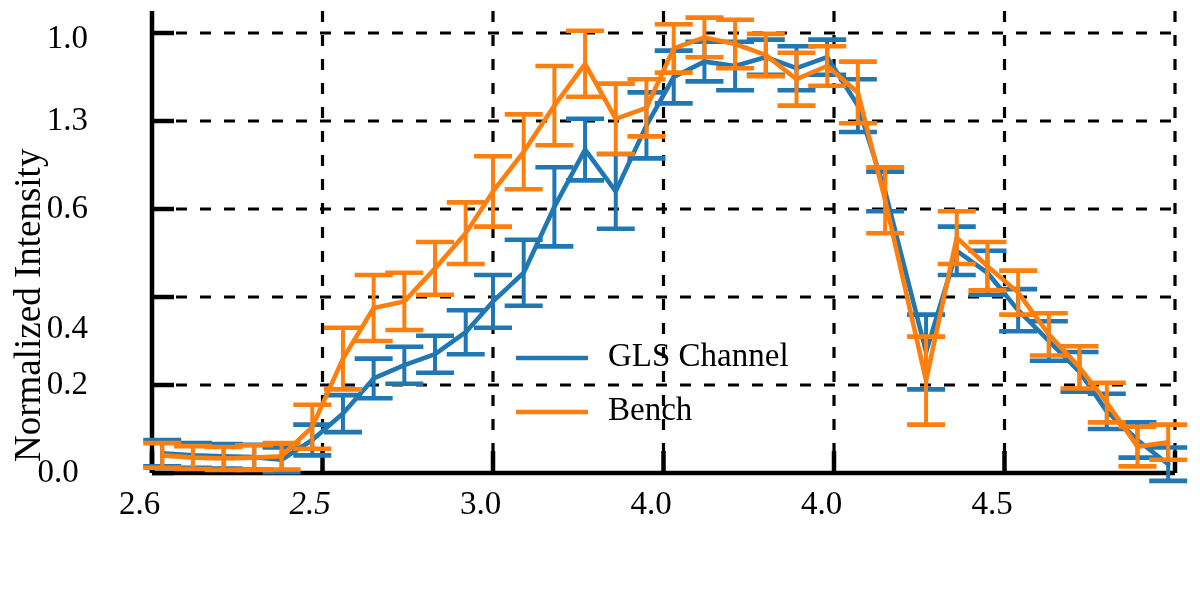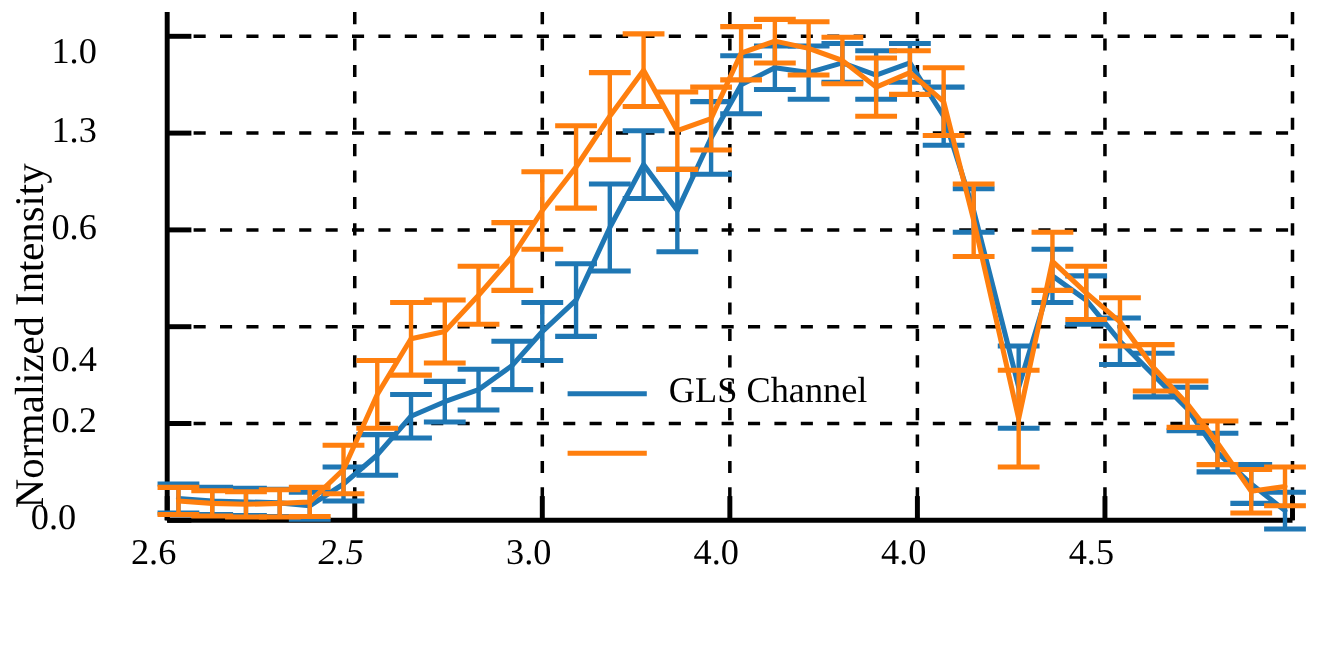--- a/index.html
+++ b/index.html
@@ -272,25 +272,26 @@
   <div id="xtick-host">
       <div class="tick-label" style="left: 119px; top: 487px;">2.6</div>
       <div class="tick-label" style="left: 289.5px; top: 487px; font-style: italic;">2.5</div>
       <div class="tick-label" style="left: 460px; top: 487px;">3.0</div>
       <div class="tick-label" style="left: 630.5px; top: 487px;">4.0</div>
       <div class="tick-label" style="left: 801px; top: 487px;">4.0</div>
       <div class="tick-label" style="left: 971.5px; top: 487px;">4.5</div>
       <div class="tick-label" style="left: 1199px; top: 487px;">5.0</div>
     </div>
   <div id="ytick-host">
-      <div class="tick-label" style="left: 28px; top: 455px; text-align: left; width: 60px;">0.0</div>
+      <div class="tick-label" style="left: 28px; top: 455px; text-align: center; width: 60px;">0.0</div>
       <div class="tick-label" style="left: 28px; top: 367px; text-align: right; width: 60px;">0.2</div>
       <div class="tick-label" style="left: 28px; top: 279px; text-align: right; width: 60px; margin-top: 32px;">0.4</div>
       <div class="tick-label" style="left: 28px; top: 191px; text-align: right; width: 60px;">0.6</div>
       <div class="tick-label" style="left: 28px; top: 103px; text-align: right; width: 60px;">1.3</div>
-      <div class="tick-label" style="left: 28px; top: 31px; text-align: right; width: 60px;">1.0</div>
+      <div class="tick-label" style="left: 28px; top: 21px; text-align: right; width: 60px;">1.0</div>
     </div>
 
   <div class="ylab" id="ylabel-el" style="left: 6px; top: 462px;">Normalized Intensity</div>
 
   <div class="legend-text" id="legend-label-0" style="left: 608px; top: 337px;">GLS Channel</div>
+  <div class="legend-text" id="legend-label-1" style="left: 608px; top: 391px;">Bench</div>
 
 </div>
 
 </body></html>

